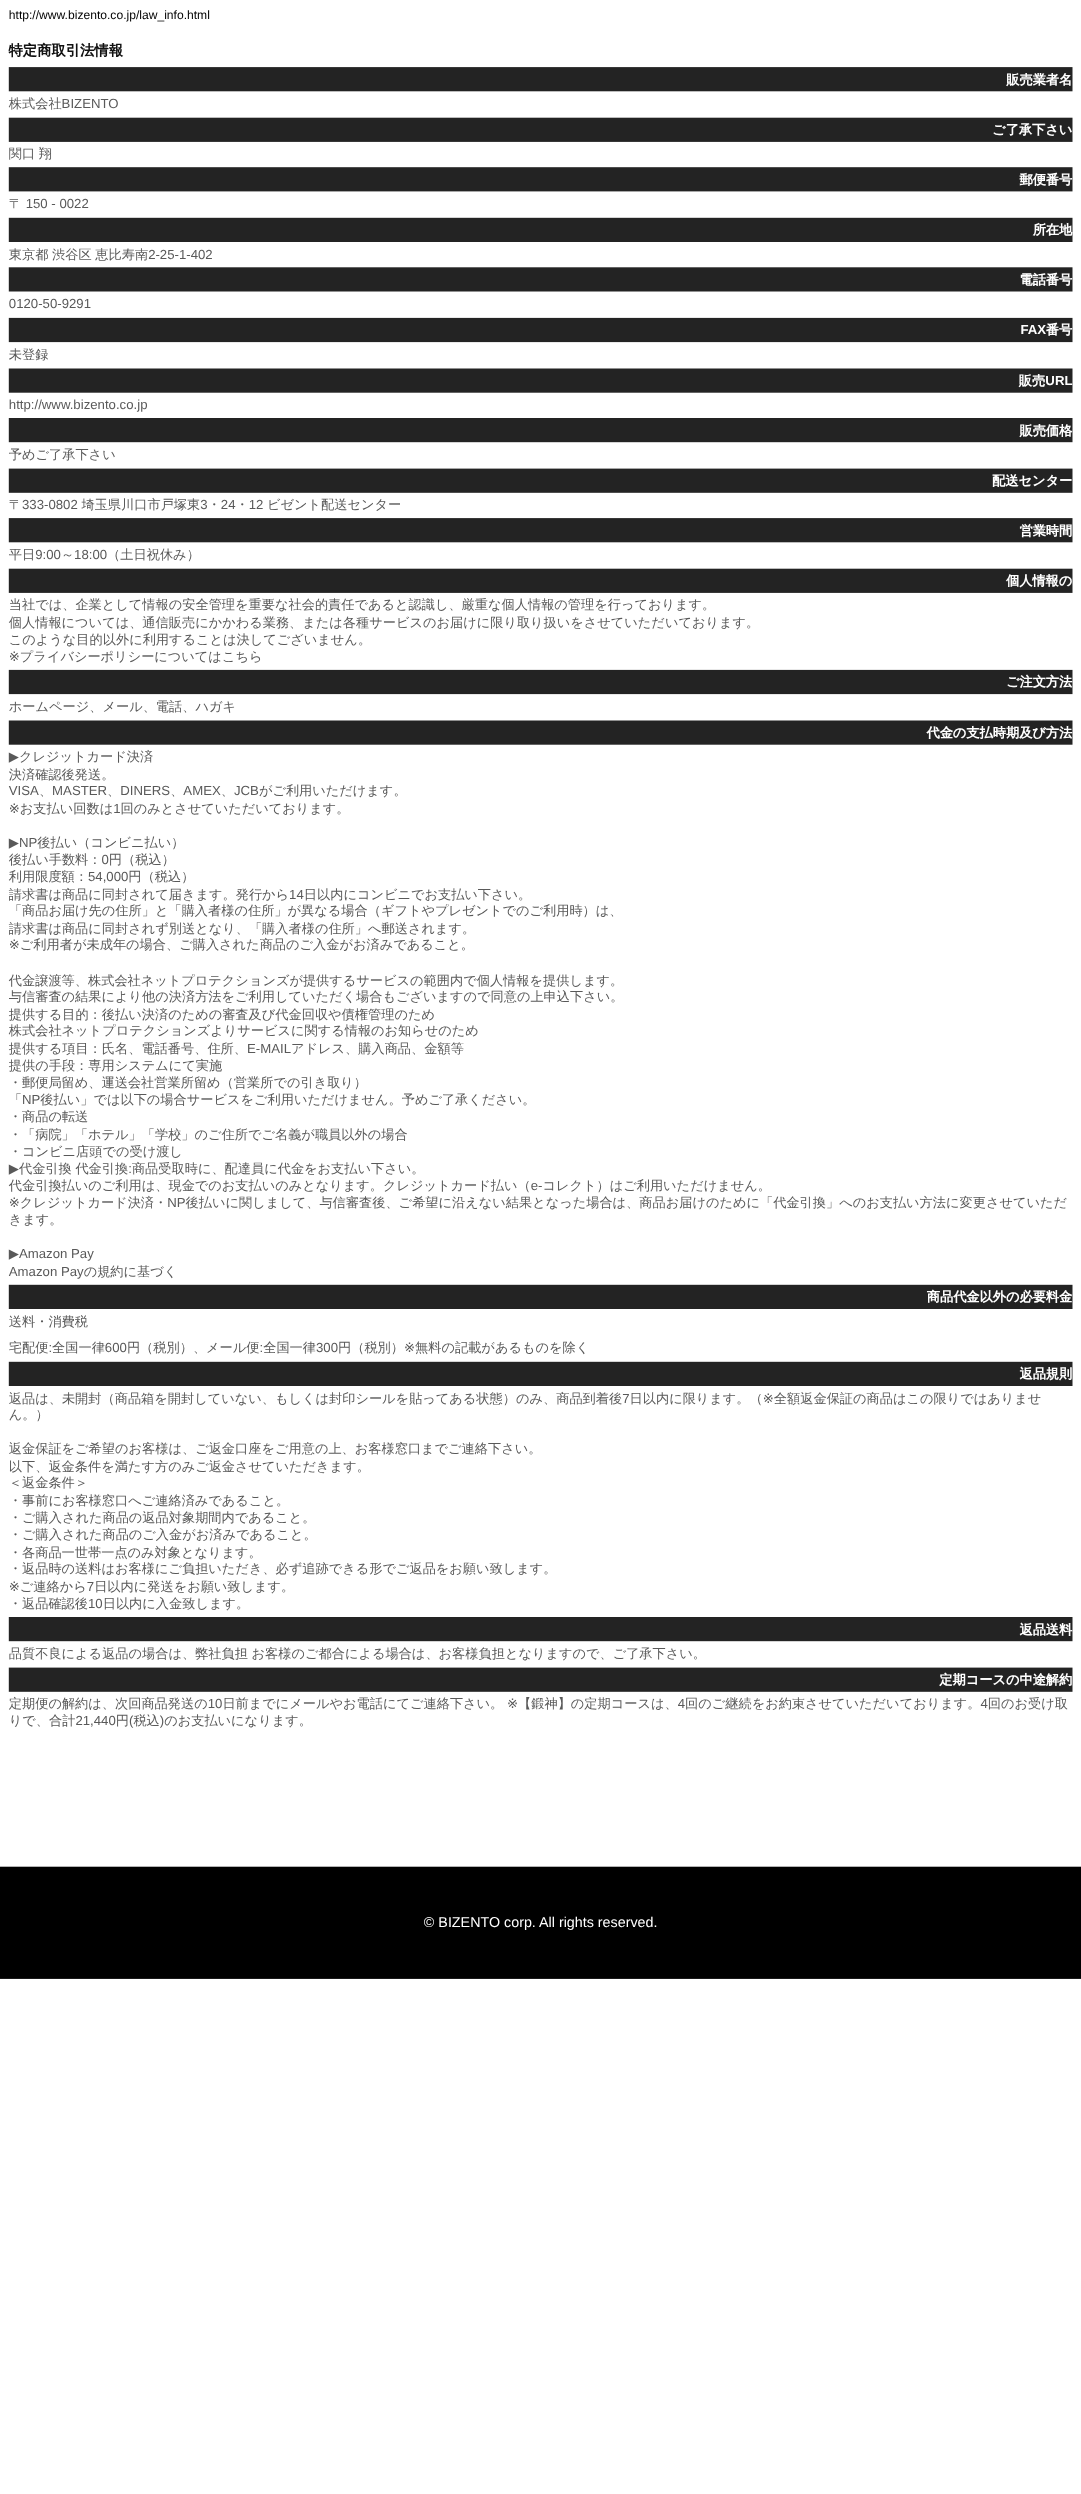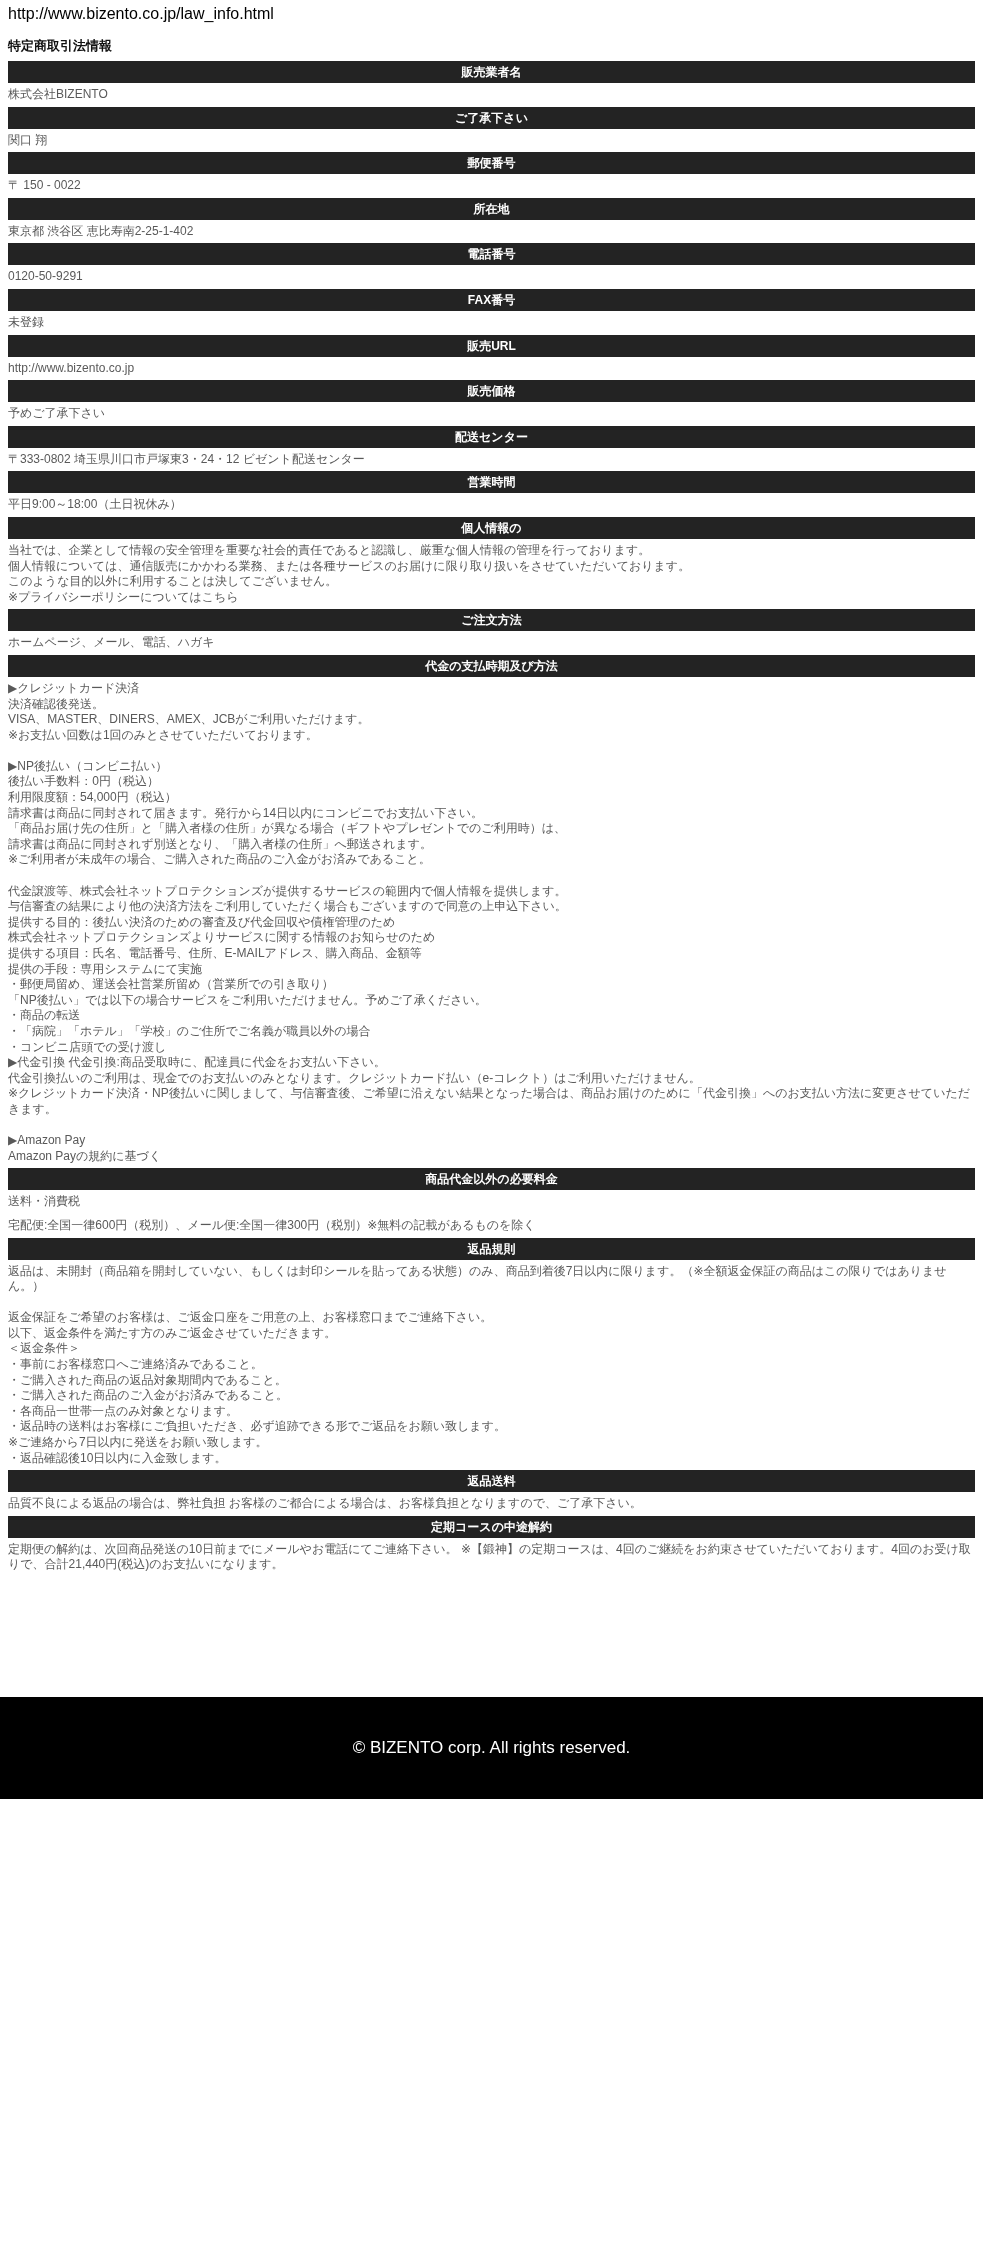--- a/index.html
+++ b/index.html
@@ -12,38 +12,38 @@
   html,body{margin:0;padding:0;background:#ffffff;}
   body{
     width:983px;
     font-family:"Liberation Sans","DejaVu Sans",sans-serif;
     color:#000;
   }
   .page{
     padding:4px 8px 0 8px;
   }
   .url-line{
-    font-size:16px;
+    font-size:11px;
     color:#000;
     margin:2px 0 16px 0;
     line-height:16px;
   }
   .page-title{
     font-size:13px;
     font-weight:bold;
     color:#111;
     margin:14px 0 7px 0;
     line-height:16px;
   }
   .bar{
     background:var(--bar-bg);
     color:var(--bar-text);
     height:22px;
     line-height:22px;
-    text-align:center;
+    text-align:right;
     font-size:12px;
     font-weight:bold;
   }
   .section-body{
     padding:4px 0;
   }
   .section-body p{
     margin:0;
     font-size:12px;
     line-height:15.6px;
@@ -54,21 +54,21 @@
     height:15.6px;
   }
   .site-footer{
     margin-top:120px;
     width:983px;
     height:102px;
     background:var(--footer-bg);
     color:#ffffff;
     text-align:center;
     line-height:102px;
-    font-size:17px;
+    font-size:13px;
   }
 </style>
 </head>
 <body>
 
 <div class="page">
   <div class="url-line">http://www.bizento.co.jp/law_info.html</div>
   <div class="page-title">特定商取引法情報</div>
   <div id="sections">
       <section class="section">

